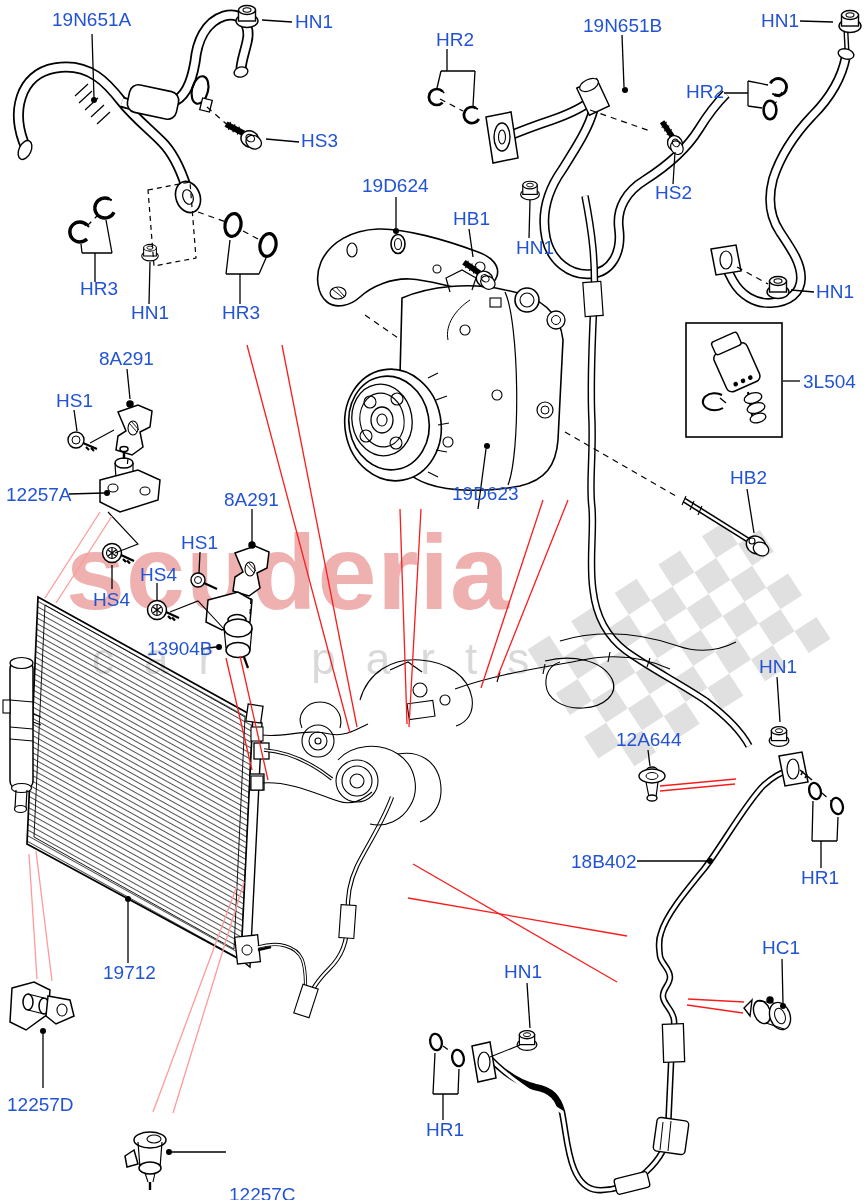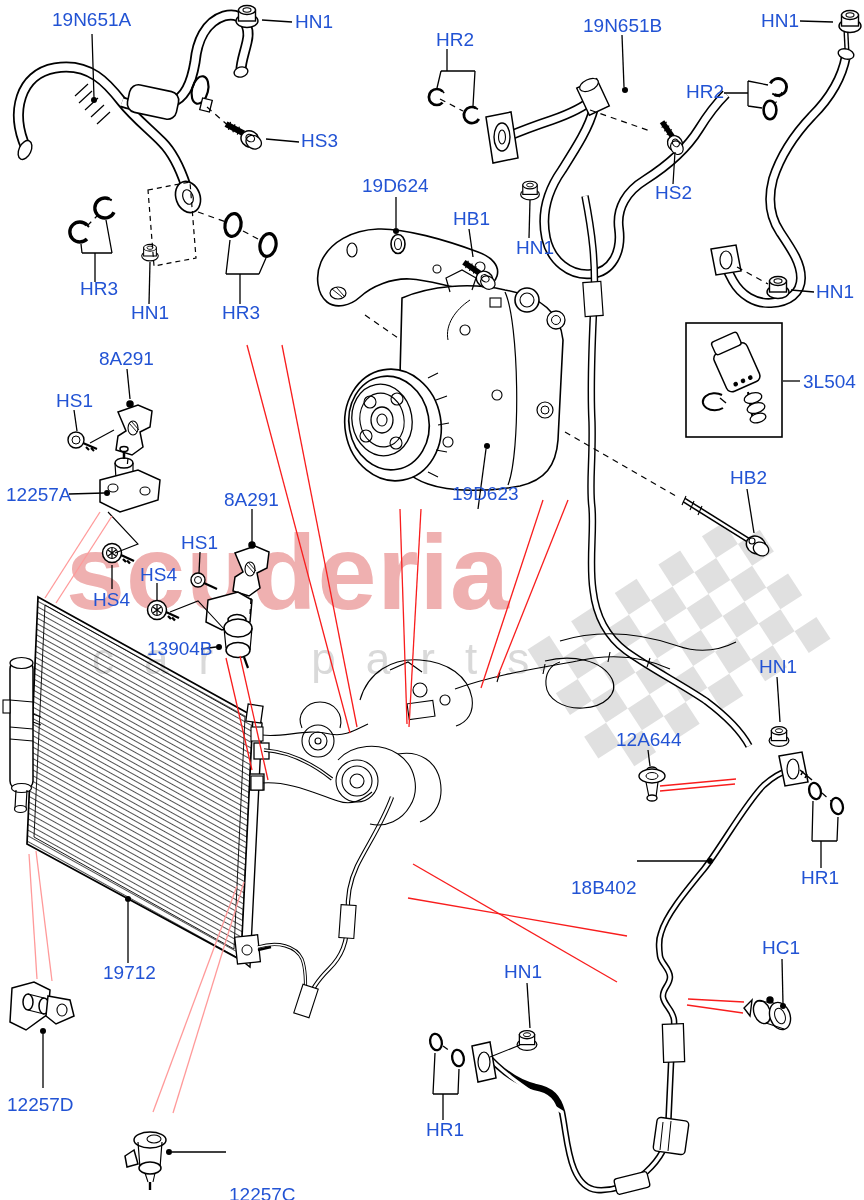--- a/index.html
+++ b/index.html
@@ -493,16 +493,16 @@
       <div class="plabel" style="left: 147px; top: 639px;">13904B</div>
       <div class="plabel" style="left: 452px; top: 484px;">19D623</div>
       <div class="plabel" style="left: 103px; top: 963px;">19712</div>
       <div class="plabel" style="left: 7px; top: 1095px;">12257D</div>
       <div class="plabel" style="left: 229px; top: 1143px; margin-top: 42px;">12257C</div>
       <div class="plabel" style="left: 504px; top: 962px;">HN1</div>
       <div class="plabel" style="left: 426px; top: 1120px;">HR1</div>
       <div class="plabel" style="left: 762px; top: 938px;">HC1</div>
       <div class="plabel" style="left: 759px; top: 657px;">HN1</div>
       <div class="plabel" style="left: 616px; top: 730px;">12A644</div>
-      <div class="plabel" style="left: 571px; top: 878px;">18B402</div>
+      <div class="plabel" style="left: 571px; top: 852px;">18B402</div>
       <div class="plabel" style="left: 801px; top: 868px;">HR1</div>
     </div>
 </div>
 
 </body></html>

